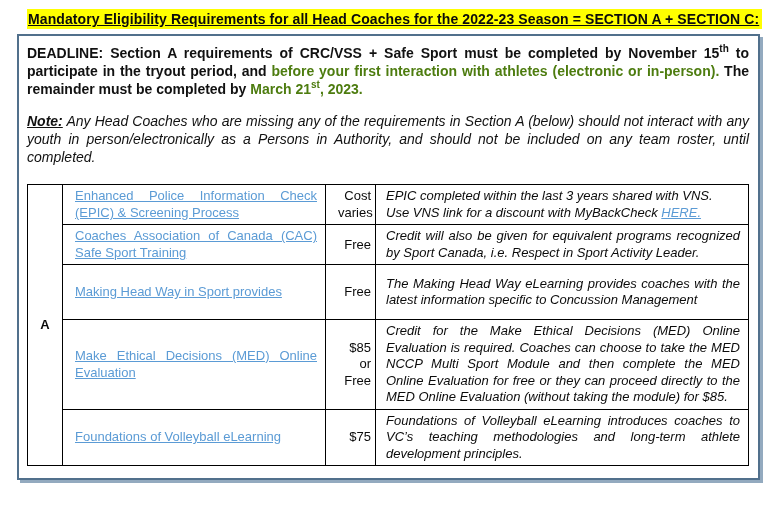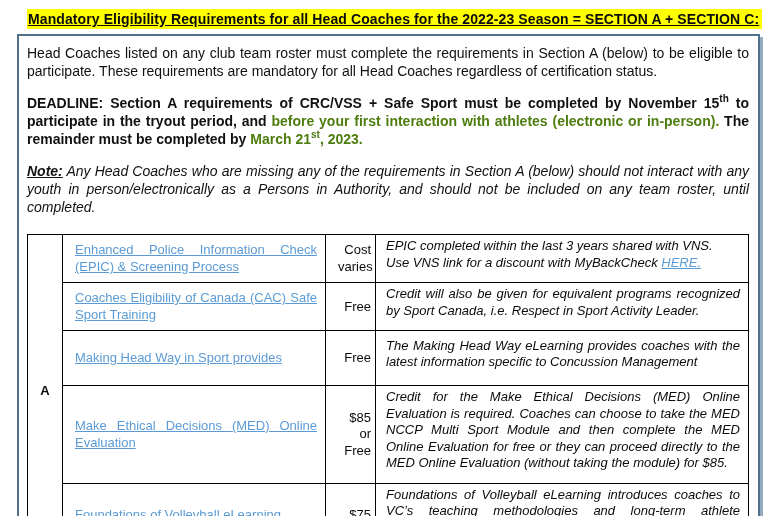--- a/index.html
+++ b/index.html
@@ -68,21 +68,21 @@
     color: #5b9bd5;
     text-decoration: underline;
     cursor: pointer;
   }
   td.cost-cell {
     padding: 3px 4px 3px 12px;
     color: #0b0b0b;
     text-align: right;
   }
   td.desc-cell {
-    padding: 3px 8px 11px 10px;
+    padding: 3px 8px 3px 10px;
     font-style: italic;
     text-align: justify;
     color: #0b0b0b;
   }
   td.desc-cell a {
     color: #5b9bd5;
     text-decoration: underline;
     font-style: italic;
     cursor: pointer;
   }
@@ -94,21 +94,20 @@
 </style>
 </head>
 <body>
 
 <div class="title-line">
   <span class="highlight">Mandatory Eligibility Requirements for all Head Coaches for the 2022-23 Season = SECTION A + SECTION C:</span>
 </div>
 
 <div class="frame">
 
-  <p class="para"><span>Head Coaches listed on any club team roster must complete the requirements in Section A (below) to be eligible to participate.  These requirements are mandatory for all Head Coaches regardless of certification status.</span></p>
 
   <p class="para deadline"><span>DEADLINE: Section A requirements of CRC/VSS + Safe Sport must be completed by November 15</span><sup>th</sup><span> to participate in the tryout period, and </span><span class="red">before your first interaction with athletes (electronic or in-person).</span><span> The remainder must be completed by </span><span class="red">March 21</span><sup class="red">st</sup><span class="red">, 2023.</span></p>
 
   <p class="para note"><span class="note-label">Note:</span><span> Any Head Coaches who are missing any of the requirements in Section A (below) should not interact with any youth in person/electronically as a Persons in Authority, and should not be included on any team roster, until completed.</span></p>
 
   <table class="req">
     <colgroup>
       <col style="width:35px">
       <col style="width:263px">
       <col style="width:50px">
@@ -121,21 +120,21 @@
           <a>Enhanced Police Information Check (EPIC) &amp; Screening Process</a>
         </td>
         <td class="cost-cell">Cost varies</td>
         <td class="desc-cell">
           <div>EPIC completed within the last 3 years shared with VNS.</div>
           <div><span>Use VNS link for a discount with MyBackCheck </span><a>HERE.</a></div>
         </td>
       </tr>
       <tr class="r2">
         <td class="link-cell">
-          <a>Coaches Eligibility of Canada (CAC) Safe Sport Training</a>
+          <a>Coaches Association of Canada (CAC) Safe Sport Training</a>
         </td>
         <td class="cost-cell">Free</td>
         <td class="desc-cell">Credit will also be given for equivalent programs recognized by Sport Canada, i.e. Respect in Sport Activity Leader.</td>
       </tr>
       <tr class="r3">
         <td class="link-cell">
           <a>Making Head Way in Sport provides</a>
         </td>
         <td class="cost-cell">Free</td>
         <td class="desc-cell">The Making Head Way eLearning provides coaches with the latest information specific to Concussion Management</td>

